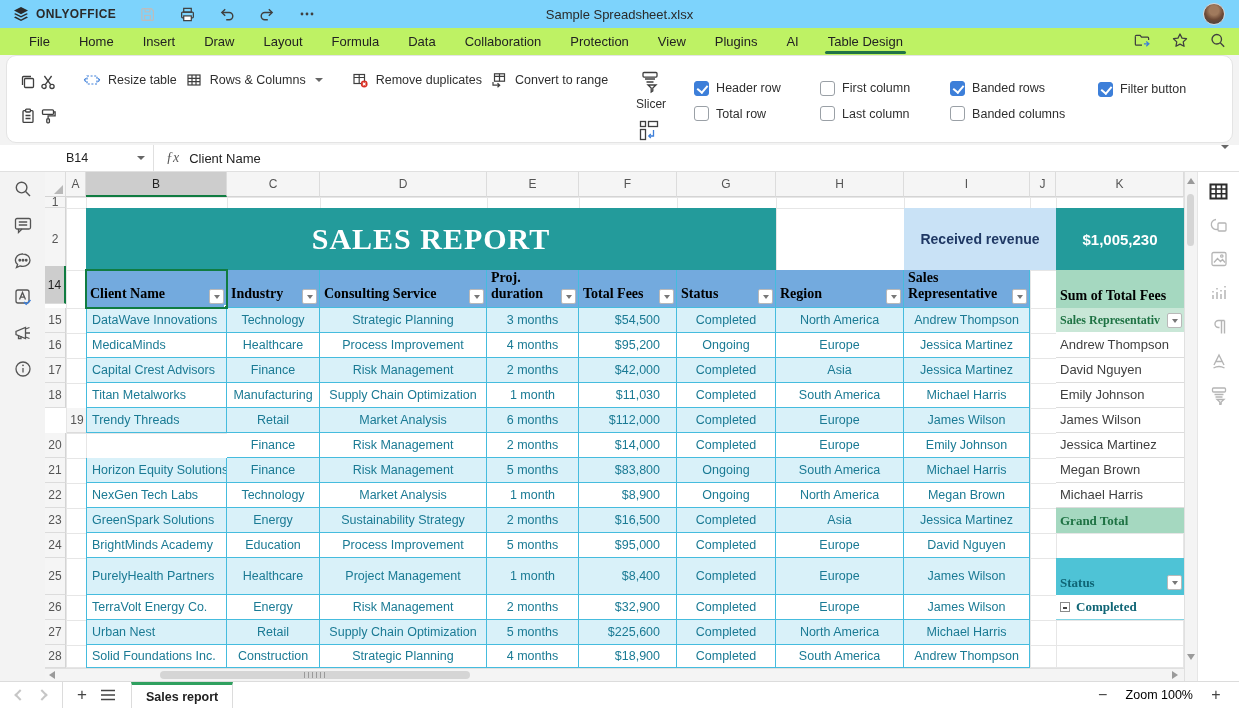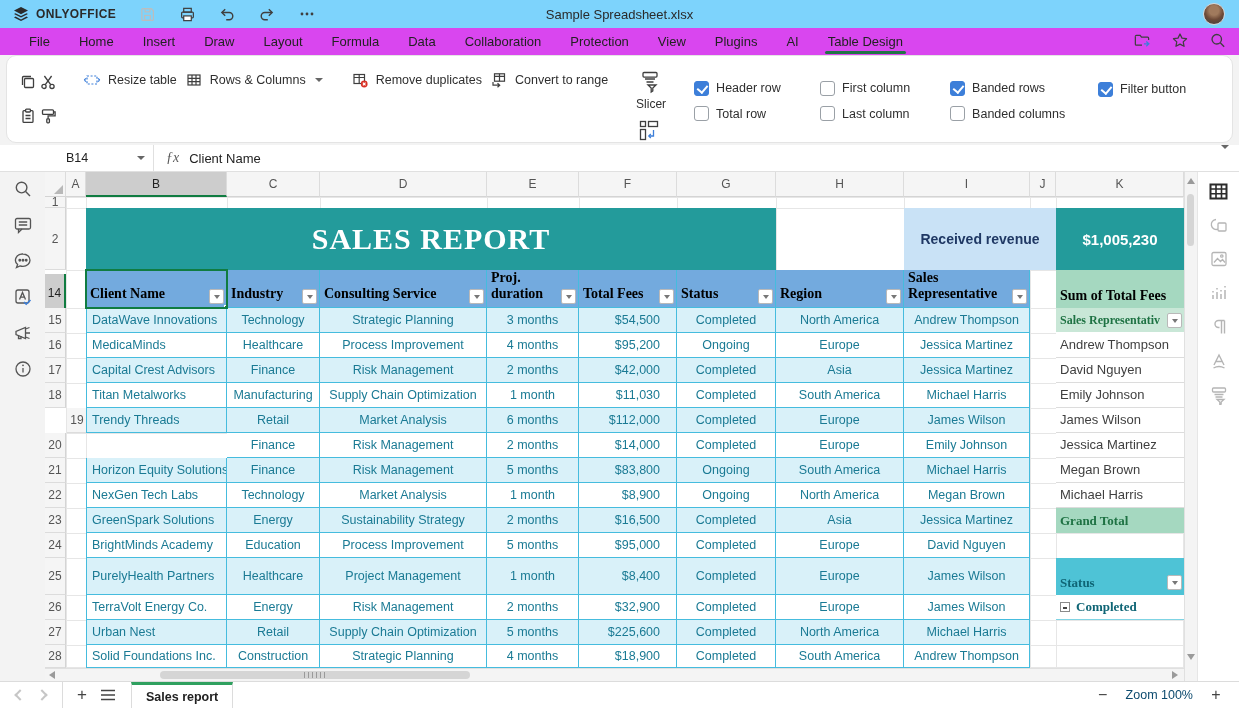--- a/index.html
+++ b/index.html
@@ -12,21 +12,21 @@
     display:flex; align-items:center; }
   #logo { display:flex; align-items:center; gap:6px; padding-left:12px; width:120px; }
   #logo-text { font-size:12px; font-weight:bold; letter-spacing:.4px; color:#2A2A2A; }
   #quick-icons { display:flex; align-items:center; gap:22px; margin-left:18px; }
   .qicon { width:18px; height:18px; display:flex; align-items:center; justify-content:center; cursor:pointer; }
   #doc-title { position:absolute; left:0; right:0; text-align:center; font-size:13px; color:#2A2A2A; pointer-events:none; }
   #avatar { position:absolute; right:14px; top:3px; width:22px; height:22px; border-radius:50%;
     background:radial-gradient(circle at 50% 32%, #a07a5d 0 28%, #6d4a37 55%, #3a3f46 100%); border:1px solid #d8d8d8; }
 
   
-  #menubar { position:absolute; left:0; top:28px; width:1239px; height:27px; background:#d946ef;
+  #menubar { position:absolute; left:0; top:28px; width:1239px; height:27px; background:#bef264;
     display:flex; align-items:center; }
   #menu-items { display:flex; align-items:center; gap:27px; padding-left:28px; }
   .menu-item { font-size:13px; color:#222; cursor:pointer; position:relative; padding:3px 1px; }
   .menu-item.active { font-weight:normal; }
   .menu-item.active::after { content:""; position:absolute; left:-2px; right:-2px; bottom:-2px; height:3px;
     border-radius:2px; background:var(--accent-green); }
   #menubar-right { position:absolute; right:12px; top:3px; display:flex; gap:20px; align-items:center; }
 
   
   #ribbon-wrap { position:absolute; left:0; top:55px; width:1239px; height:90px; background:#F3F3F3; }
@@ -94,21 +94,21 @@
   
   #statusbar { position:absolute; left:0; top:681px; width:1239px; height:27px; background:#FFF;
     border-top:1px solid #DCDCDC; display:flex; align-items:center; }
   .nav-chev { width:8px; height:8px; border-left:2px solid #C6C6C6; border-bottom:2px solid #C6C6C6; cursor:default; }
   #tab-add,#tab-list { font-size:17px; color:#444; width:26px; text-align:center; cursor:pointer; }
   #sheet-tab { height:27px; margin-left:10px; padding:0 14px; background:#fff; border-left:1px solid #DCDCDC;
     border-right:1px solid #DCDCDC; border-top:3px solid var(--tab-green); display:flex; align-items:center;
     font-size:12.5px; font-weight:bold; color:#222; cursor:pointer; }
   #zoom-ctrls { position:absolute; right:14px; display:flex; align-items:center; gap:14px; }
   .zbtn { font-size:16px; color:#444; cursor:pointer; width:18px; text-align:center; }
-  #zoom-label { font-size:12.5px; color:#0c4a6e; }
+  #zoom-label { font-size:12.5px; color:#000000; }
 
   svg { display:block; }
 </style>
 </head>
 <body>
 
 <div id="app">
 
   <div id="titlebar">
     <div id="logo">
@@ -496,21 +496,21 @@
         <div class="colhdr" style="left: 275px; top: 0px; width: 167px; height: 25px;">D</div>
         <div class="colhdr" style="left: 442px; top: 0px; width: 92px; height: 25px;">E</div>
         <div class="colhdr" style="left: 534px; top: 0px; width: 98px; height: 25px;">F</div>
         <div class="colhdr" style="left: 632px; top: 0px; width: 99px; height: 25px;">G</div>
         <div class="colhdr" style="left: 731px; top: 0px; width: 128px; height: 25px;">H</div>
         <div class="colhdr" style="left: 859px; top: 0px; width: 126px; height: 25px;">I</div>
         <div class="colhdr" style="left: 985px; top: 0px; width: 26px; height: 25px;">J</div>
         <div class="colhdr" style="left: 1011px; top: 0px; width: 128px; height: 25px;">K</div>
         <div class="rowhdr" style="left: 0px; top: 25px; width: 21px; height: 11px;">1</div>
         <div class="rowhdr" style="left: 0px; top: 36px; width: 21px; height: 62px;">2</div>
-        <div class="rowhdr hdr-sel" style="left: 0px; top: 102px; width: 21px; height: 38px; border-right: 2px solid rgb(16, 124, 65);">14</div>
+        <div class="rowhdr hdr-sel" style="left: 0px; top: 94px; width: 21px; height: 38px; border-right: 2px solid rgb(16, 124, 65);">14</div>
         <div class="rowhdr" style="left: 0px; top: 136px; width: 21px; height: 25px;">15</div>
         <div class="rowhdr" style="left: 0px; top: 161px; width: 21px; height: 25px;">16</div>
         <div class="rowhdr" style="left: 0px; top: 186px; width: 21px; height: 25px;">17</div>
         <div class="rowhdr" style="left: 0px; top: 211px; width: 21px; height: 25px;">18</div>
         <div class="rowhdr" style="left: 0px; top: 236px; width: 21px; height: 25px; margin-left: 22px;">19</div>
         <div class="rowhdr" style="left: 0px; top: 261px; width: 21px; height: 25px;">20</div>
         <div class="rowhdr" style="left: 0px; top: 286px; width: 21px; height: 25px;">21</div>
         <div class="rowhdr" style="left: 0px; top: 311px; width: 21px; height: 25px;">22</div>
         <div class="rowhdr" style="left: 0px; top: 336px; width: 21px; height: 25px;">23</div>
         <div class="rowhdr" style="left: 0px; top: 361px; width: 21px; height: 25px;">24</div>

